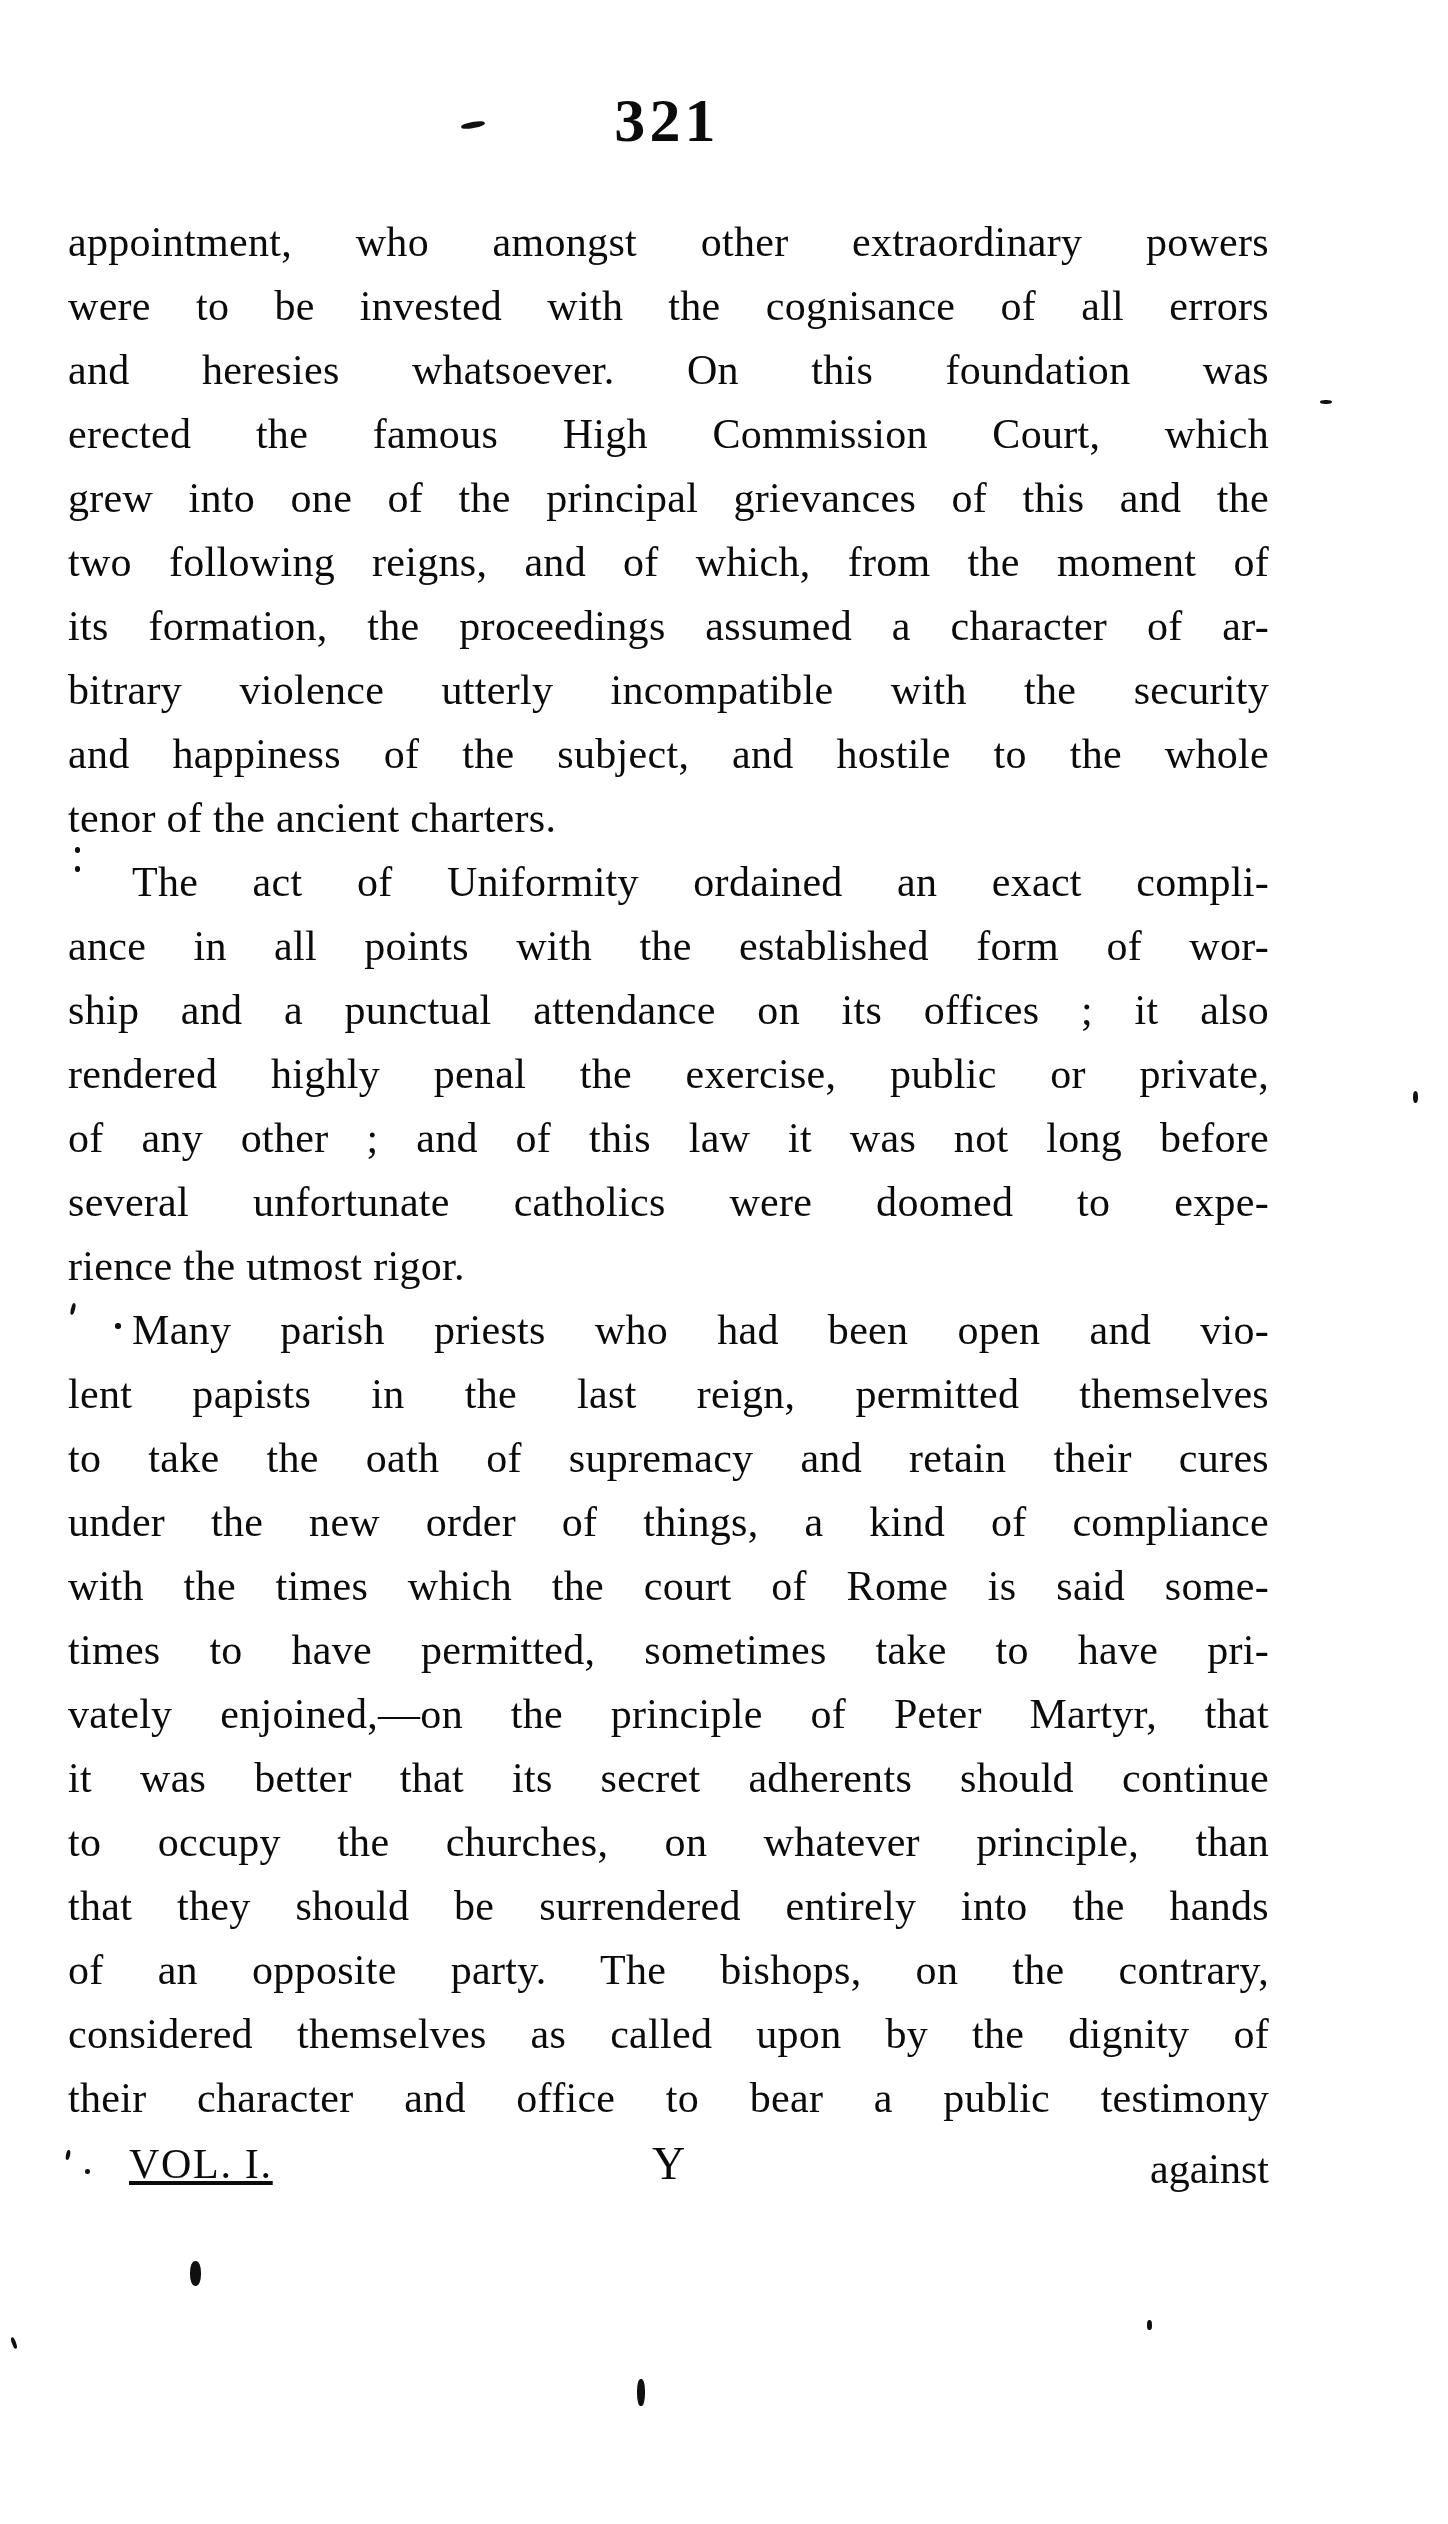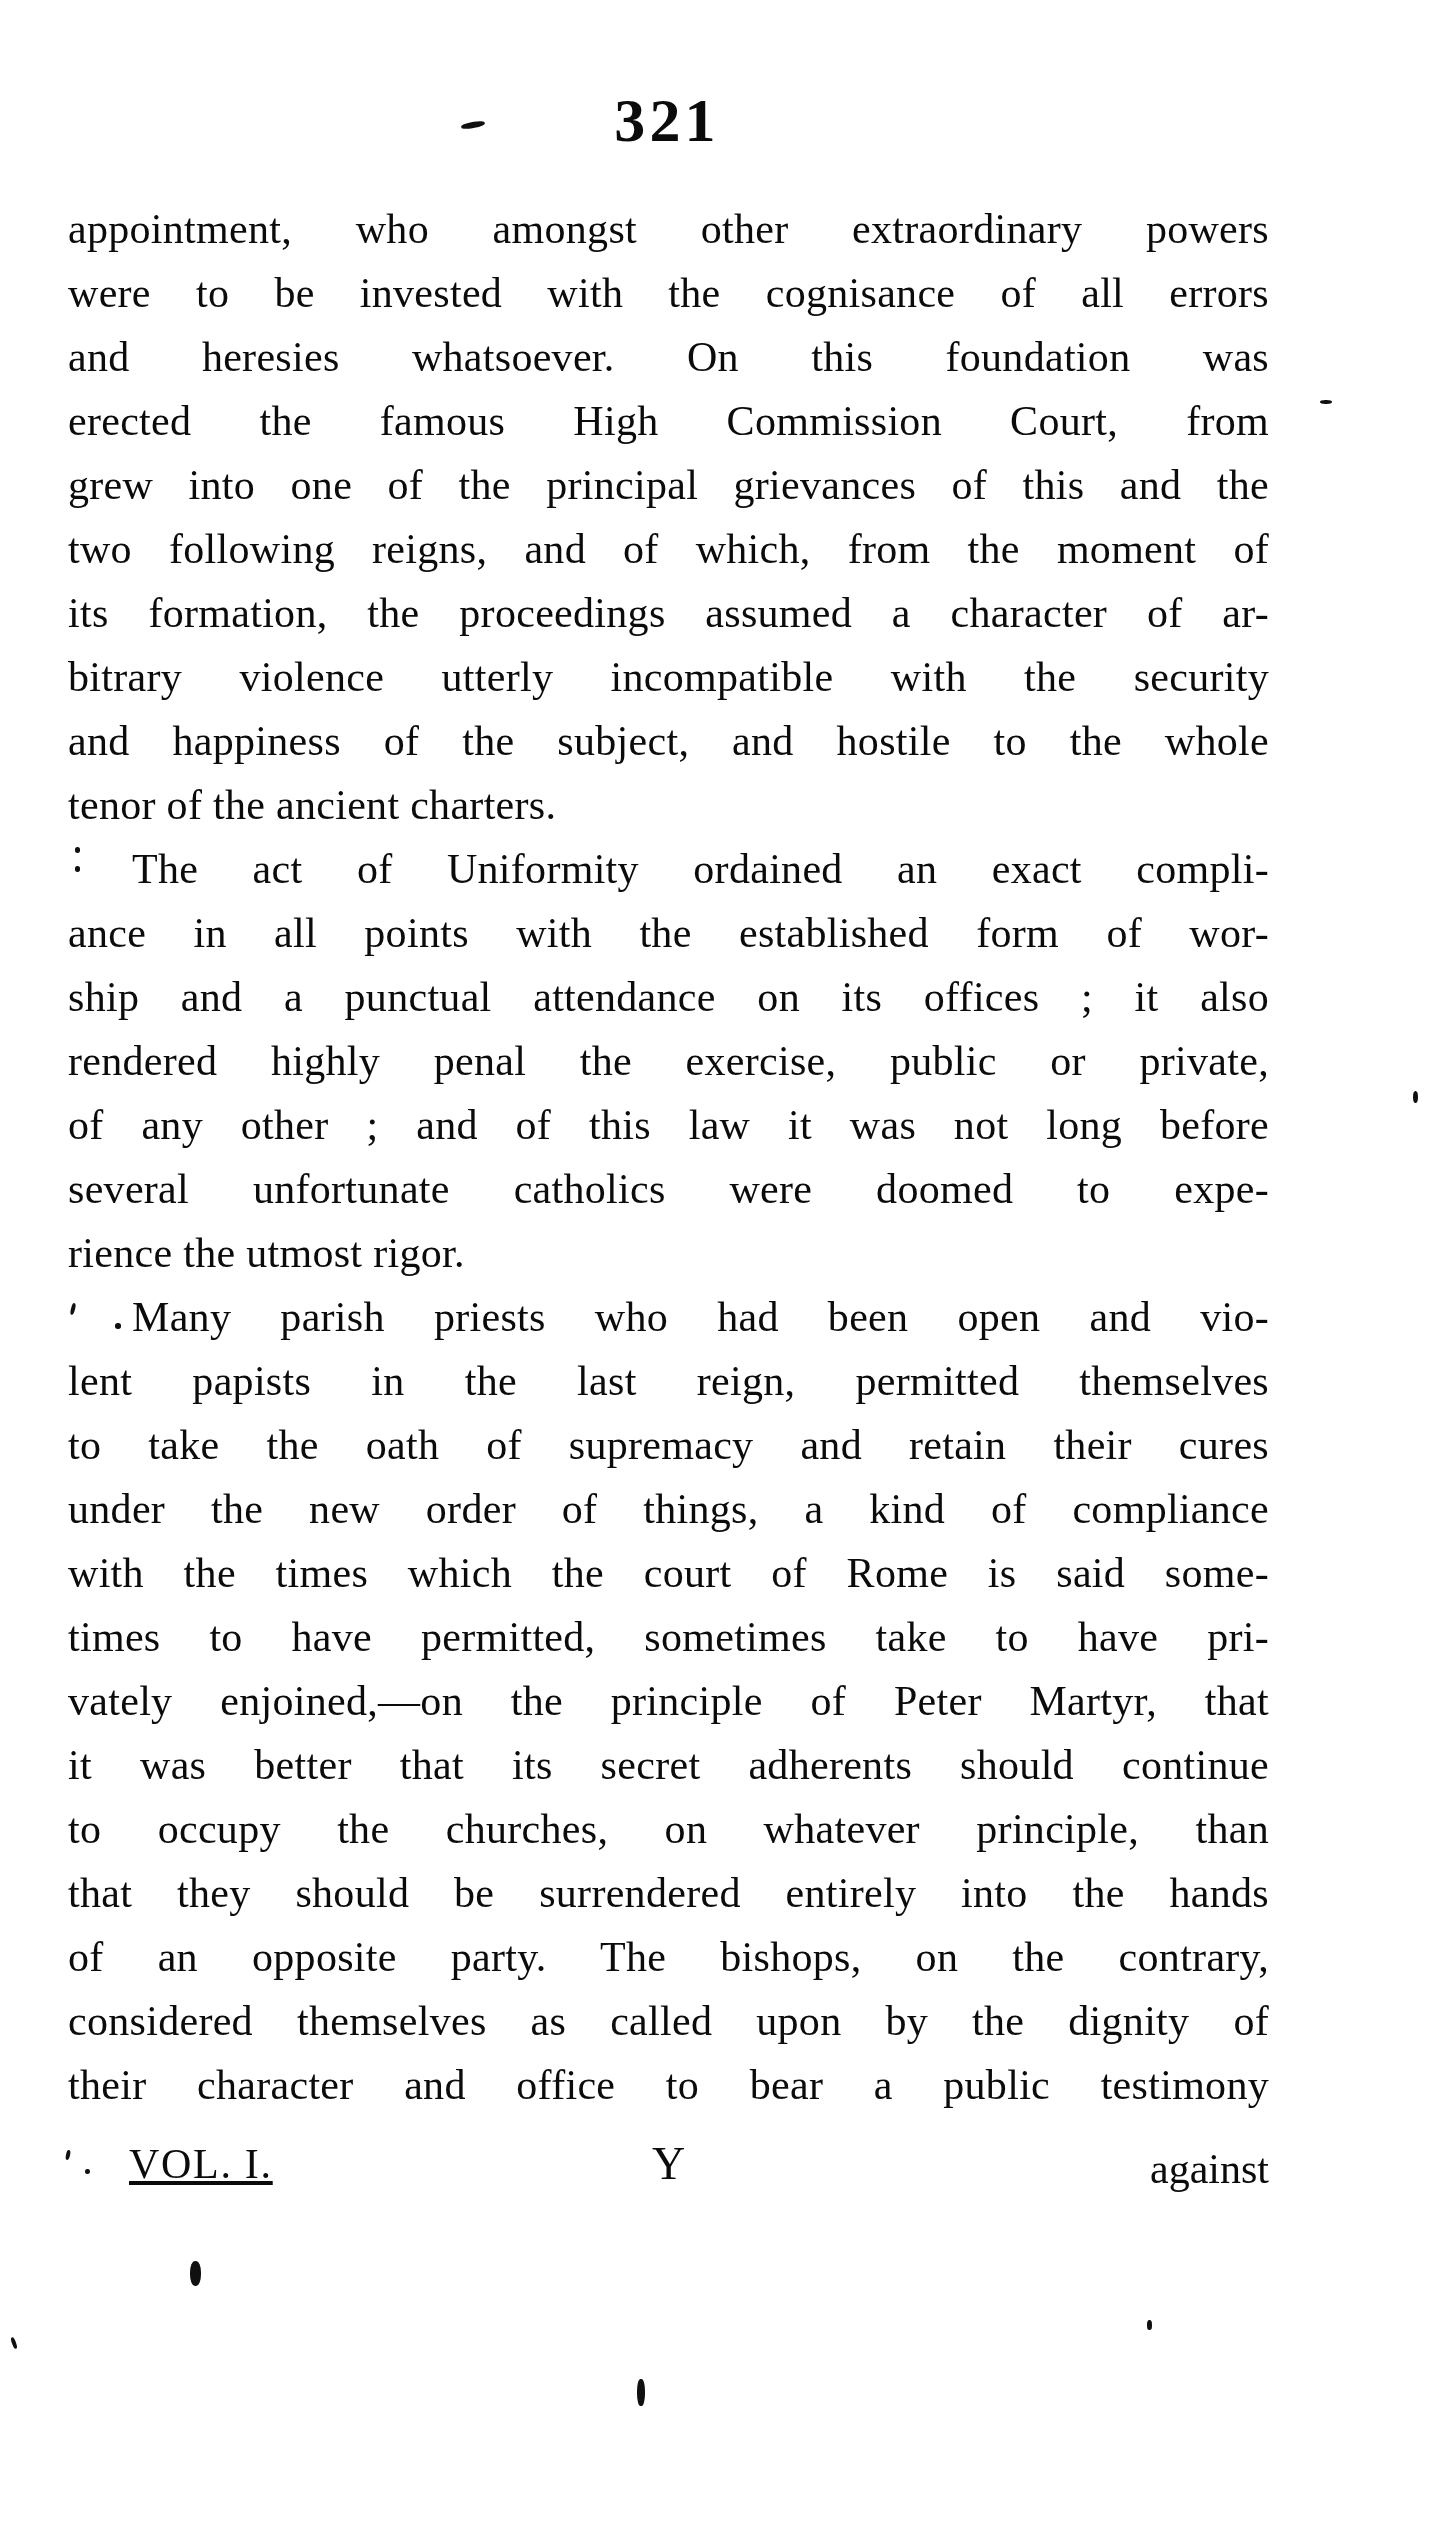--- a/index.html
+++ b/index.html
@@ -22,21 +22,21 @@
     left: 0;
     width: 1334px;
     text-align: center;
     font-size: 62px;
     font-weight: bold;
     letter-spacing: 4.2px;
   }
   .body-text {
     position: absolute;
     left: 68px;
-    top: 197px;
+    top: 210px;
     width: 1201px;
     font-size: 42px;
     line-height: 64px;
     letter-spacing: 0.3px;
   }
   .paragraph { margin: 0; }
   .paragraph.indent .line:first-child { text-indent: 64px; }
   .line {
     height: 64px;
     text-align: justify;
@@ -84,21 +84,21 @@
 
 <div class="page">
 
   <div class="page-number">321</div>
 
   <div class="body-text">
       <div class="paragraph">
         <div class="line">appointment, who amongst other extraordinary powers</div>
         <div class="line">were to be invested with the cognisance of all errors</div>
         <div class="line">and heresies whatsoever.  On this foundation was</div>
-        <div class="line">erected the famous High Commission Court, from</div>
+        <div class="line">erected the famous High Commission Court, which</div>
         <div class="line">grew into one of the principal grievances of this and the</div>
         <div class="line">two following reigns, and of which, from the moment of</div>
         <div class="line">its formation, the proceedings assumed a character of ar-</div>
         <div class="line">bitrary violence utterly incompatible with the security</div>
         <div class="line">and happiness of the subject, and hostile to the whole</div>
         <div class="line short">tenor of the ancient charters.</div>
       </div>
       <div class="paragraph indent">
         <div class="line">The act of Uniformity ordained an exact compli-</div>
         <div class="line">ance in all points with the established form of wor-</div>

